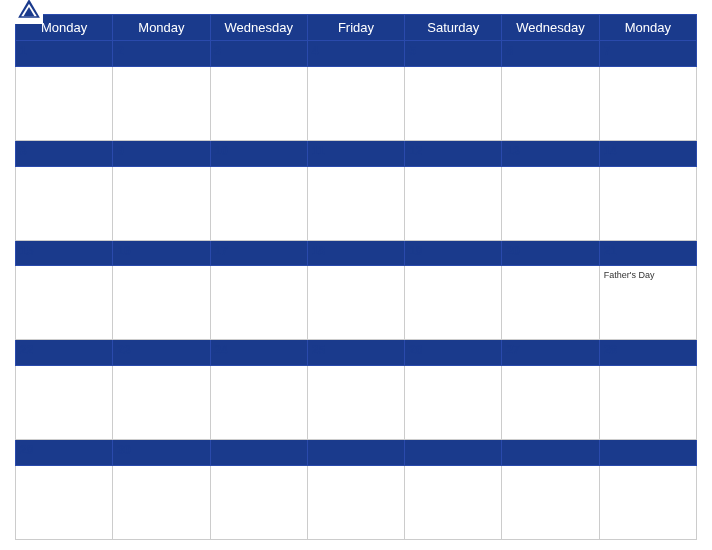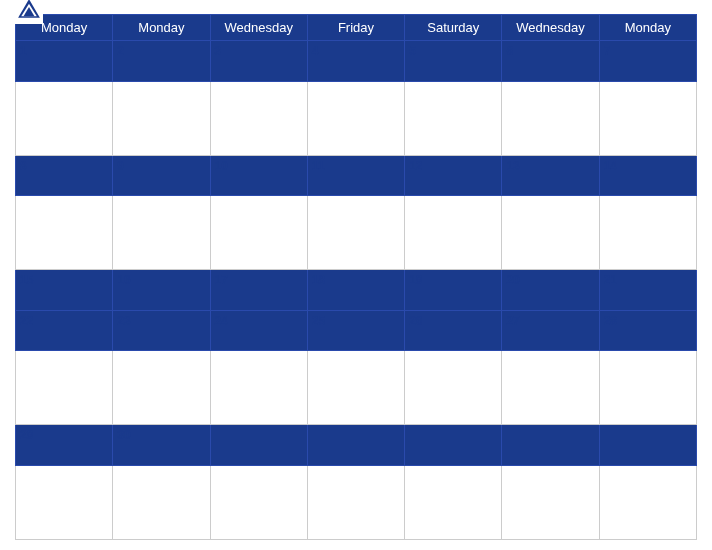--- a/index.html
+++ b/index.html
@@ -174,20 +174,31 @@
       </tr>
       <tr class="day-row-header">
         <td><span class="day-num">15</span></td>
         <td><span class="day-num">16</span></td>
         <td><span class="day-num">17</span></td>
         <td><span class="day-num">18</span></td>
         <td><span class="day-num">19</span></td>
         <td><span class="day-num">20</span></td>
         <td><span class="day-num">21</span></td>
       </tr>
+      <tr>
+        <td></td>
+        <td></td>
+        <td></td>
+        <td></td>
+        <td></td>
+        <td></td>
+        <td>
+          <div class="event-label">Father's Day</div>
+        </td>
+      </tr>
       <tr class="day-row-header">
         <td><span class="day-num">22</span></td>
         <td><span class="day-num">23</span></td>
         <td><span class="day-num">24</span></td>
         <td><span class="day-num">25</span></td>
         <td><span class="day-num">26</span></td>
         <td><span class="day-num">27</span></td>
         <td><span class="day-num">28</span></td>
       </tr>
       <tr>

